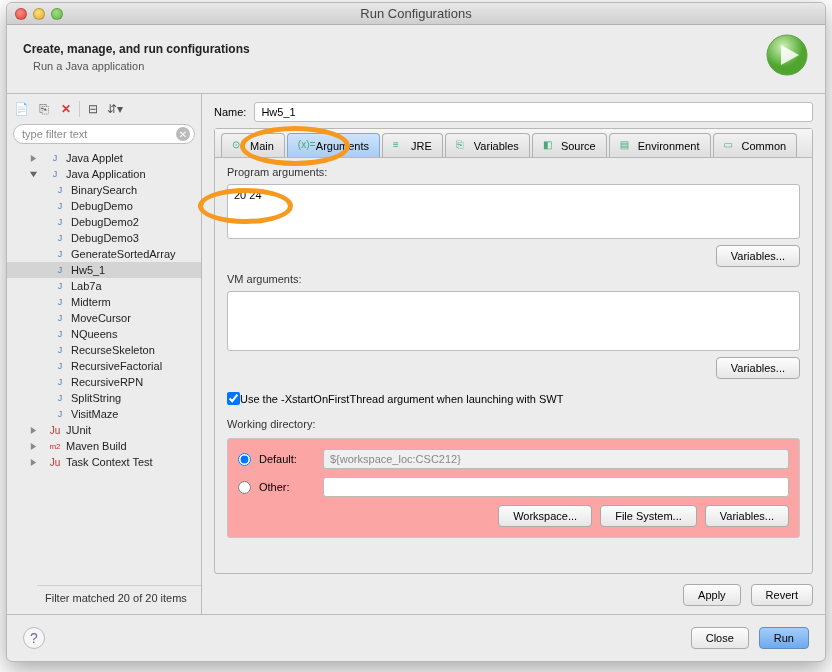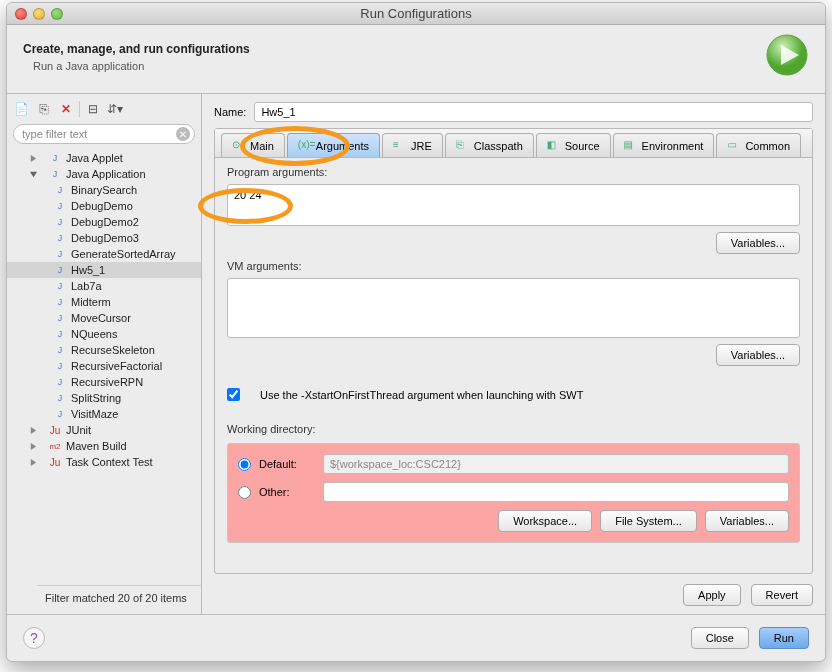--- a/index.html
+++ b/index.html
@@ -41,26 +41,26 @@
 .name-row label { font-size: 11px; }
 .name-row input { flex: 1; height: 20px; border: 1px solid #bcbcbc; border-radius: 3px; padding: 0 6px; font-size: 11px; background: #fff; }
 .tabs-box { flex: 1; border: 1px solid #b8b8b8; border-radius: 3px; background: #ececec; display: flex; flex-direction: column; margin-bottom: 6px; }
 .tabs { display: flex; background: linear-gradient(#f6f6f6,#e3e3e3); border-bottom: 1px solid #b8b8b8; padding: 4px 6px 0; gap: 0; }
 .tab { height: 24px; padding: 0 10px; border: 1px solid #b0b0b0; border-bottom: none; border-radius: 4px 4px 0 0; margin-right: 2px; background: linear-gradient(#f1f1f1,#dedede); font-size: 11px; display: flex; align-items: center; gap: 4px; cursor: pointer; }
 .tab.active { background: linear-gradient(#cfe3fb,#a9cdf3); border-color: #7da8d8; }
 .tab .ic { width: 14px; height: 14px; }
 .tab-content { flex: 1; padding: 8px 12px; display: flex; flex-direction: column; gap: 6px; overflow: auto; }
 .section-label { font-size: 11px; color: #333; }
 .ta { border: 1px solid #bcbcbc; border-radius: 3px; background: #fff; font-size: 11px; padding: 4px 6px; resize: none; font-family: inherit; }
-.ta.prog { height: 42px; }
+.ta.prog { height: 55px; }
 .ta.vm { height: 60px; }
 .row-right { display: flex; justify-content: flex-end; }
 .btn { height: 22px; padding: 0 14px; font-size: 11px; border: 1px solid #aaa; border-radius: 4px; background: linear-gradient(#fdfdfd,#e6e6e6); cursor: pointer; }
 .btn.primary { background: linear-gradient(#a3cdfb,#6ea9ea); border-color: #5e8fc4; }
-.check-row { display: flex; align-items: center; gap: 20px; font-size: 11px; margin: 16px 0; }
+.check-row { display: flex; align-items: center; gap: 0; font-size: 11px; margin: 7px 0; }
 .workdir { border: 1px solid #c6c6c6; border-radius: 3px; padding: 10px 10px; display: flex; flex-direction: column; gap: 8px; margin-top: 2px; background: #fca5a5; }
 .radio-row { display: flex; align-items: center; gap: 8px; font-size: 11px; }
 .radio-row input[type=text] { flex: 1; height: 20px; border: 1px solid #bcbcbc; border-radius: 3px; padding: 0 6px; font-size: 11px; background: #fff; }
 .radio-row input[type=text].dis { background: #f0f0f0; color: #888; }
 .wd-btns { display: flex; justify-content: flex-end; gap: 8px; }
 .bottom-actions { display: flex; justify-content: flex-end; gap: 10px; padding: 4px 0 0; }
 .footer { border-top: 1px solid #bcbcbc; padding: 12px 16px; display: flex; justify-content: space-between; align-items: center; }
 .help { width: 22px; height: 22px; border: 1px solid #bbb; border-radius: 50%; display: flex; align-items: center; justify-content: center; font-size: 14px; color: #7b5fa8; background: #f6f6f6; cursor: pointer; }
 .footer-btns { display: flex; gap: 10px; }
 .annot { position: absolute; border: 5px solid #f59a1e; border-radius: 50%; pointer-events: none; }
@@ -233,21 +233,21 @@
             <div class="tab active">
               <span class="ic" style="font-size:10px;color:#4a7;">(x)=</span>
               <span>Arguments</span>
             </div>
             <div class="tab">
               <span class="ic" style="font-size:10px;color:#4a7;">≡</span>
               <span>JRE</span>
             </div>
             <div class="tab">
               <span class="ic" style="font-size:10px;color:#4a7;">⎘</span>
-              <span>Classpath</span>
+              <span>Variables</span>
             </div>
             <div class="tab">
               <span class="ic" style="font-size:10px;color:#4a7;">◧</span>
               <span>Source</span>
             </div>
             <div class="tab">
               <span class="ic" style="font-size:10px;color:#4a7;">▤</span>
               <span>Environment</span>
             </div>
             <div class="tab">

